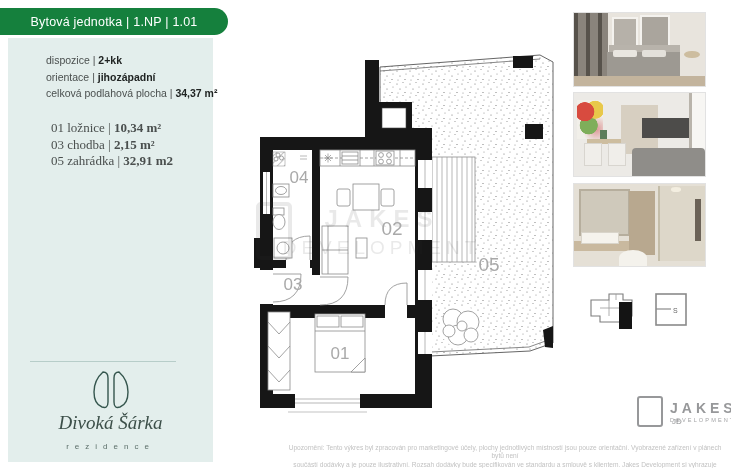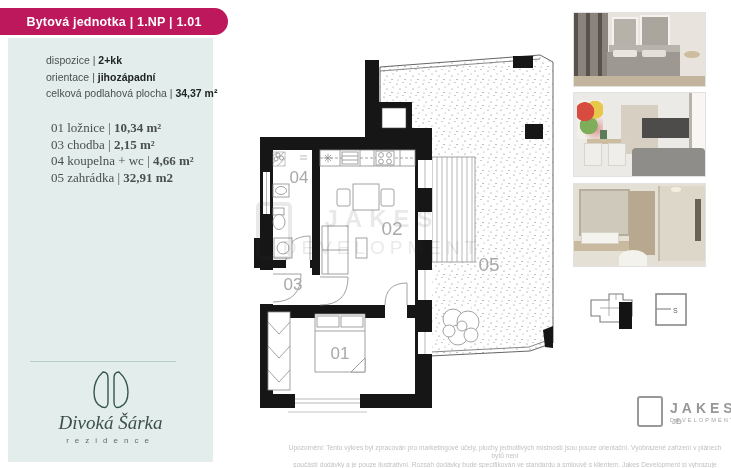--- a/index.html
+++ b/index.html
@@ -1,32 +1,32 @@
 <!DOCTYPE html>
 <html><head>
 <meta charset="utf-8">
 <style>
   html,body{margin:0;padding:0;background:#fff;}
   .sheet{position:relative;width:731px;height:468px;background:#fff;overflow:hidden;
          font-family:"Liberation Sans",sans-serif;}
   
-  .pill{position:absolute;left:0;top:8px;width:228px;height:27px;background:#be185d;
-        border-radius:0 15px 15px 0;display:flex;align-items:center;justify-content:center;font-weight:bold;}
+  .pill{position:absolute;left:0;top:8px;width:228px;height:27px;background:#15803d;
+        border-radius:0 15px 15px 0;display:flex;align-items:center;justify-content:center;}
   .pill span{color:#fff;font-size:12.5px;letter-spacing:.2px;}
   
   .panel{position:absolute;left:8px;top:38px;width:205px;height:424px;background:#e3eeec;}
   .info{position:absolute;left:38px;top:14px;font-size:10.5px;color:#4a4f4e;line-height:16.5px;}
   .info .ln{white-space:nowrap;}
   .info b{color:#202423;font-weight:700;}
   .rooms{position:absolute;left:43px;top:82px;font-size:13px;color:#4a4f4e;line-height:16.5px;font-family:Liberation Serif, serif;}
   .divider{position:absolute;left:22px;top:323px;width:146px;height:1px;background:#b7cdc9;}
   .brand{position:absolute;left:0;top:332px;width:205px;text-align:center;}
   .brand .leaves{display:block;margin:0 auto 2px auto;}
   .brand .nm{font-family:"Liberation Serif",serif;font-size:19px;color:#3c4f49;font-style:italic;}
-  .brand .sub{margin-top:2px;font-size:8px;letter-spacing:6px;color:#5c6f6a;text-transform:lowercase;}
+  .brand .sub{margin-top:8px;font-size:8px;letter-spacing:6px;color:#5c6f6a;text-transform:lowercase;}
   
   .plan{position:absolute;left:252px;top:42px;width:310px;height:380px;}
   
   .photo{position:absolute;left:573px;width:133px;overflow:hidden;background:#e8e4dd;border:1px solid #e2e2e2;box-sizing:border-box;}
   .ph1{top:12px;height:75px;}
   .ph2{top:92px;height:85px;background:#eceae6;}
   .ph3{top:183px;height:84px;background:#e5e0d6;}
   .photo div{position:absolute;}
   
   .p1-window{left:0;top:0;width:26%;height:100%;background:repeating-linear-gradient(90deg,#57524b 0 4px,#8a847c 4px 12px);}
@@ -83,21 +83,20 @@
 
   <div class="panel">
     <div class="info">
       <div class="ln"><span>dispozice</span> <span>|</span> <b>2+kk</b></div>
       <div class="ln"><span>orientace</span> <span>|</span> <b>jihozápadní</b></div>
       <div class="ln"><span>celková podlahová plocha</span> <span>|</span> <b>34,37 m²</b></div>
     </div>
     <div class="rooms">
       <div class="ln"><span>01 ložnice</span> <span>|</span> <b>10,34 m²</b></div>
       <div class="ln"><span>03 chodba</span> <span>|</span> <b>2,15 m²</b></div>
-      <div class="ln"><span>04 koupelna + wc</span> <span>|</span> <b>4,66 m²</b></div>
       <div class="ln"><span>05 zahrádka</span> <span>|</span> <b>32,91 m2</b></div>
     </div>
     <div class="divider"></div>
     <div class="brand">
       <svg class="leaves" width="44" height="40" viewBox="0 0 44 40">
         <path d="M14,2 Q5,10 5,22 Q5,34 13,37 Q19,39 19,32 L19,8 Q19,2 14,2 Z" fill="none" stroke="#35564e" stroke-width="1.4"></path>
         <path d="M30,2 Q39,10 39,22 Q39,34 31,37 Q25,39 25,32 L25,8 Q25,2 30,2 Z" fill="none" stroke="#35564e" stroke-width="1.4"></path>
       </svg>
       <div class="nm">Divoká Šárka</div>
       <div class="sub">rezidence</div>

